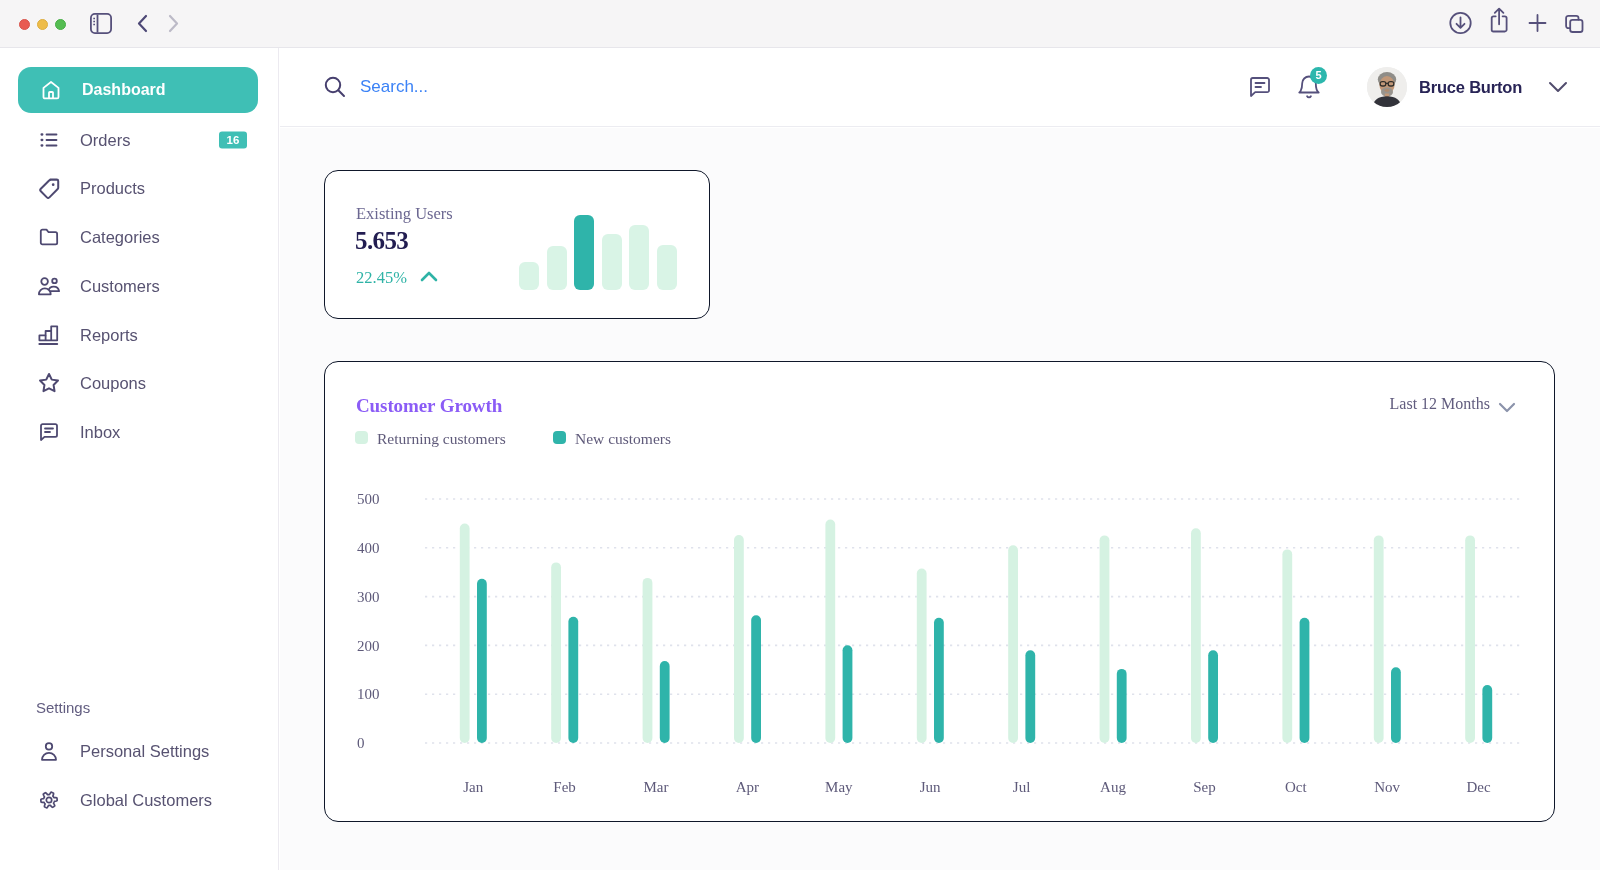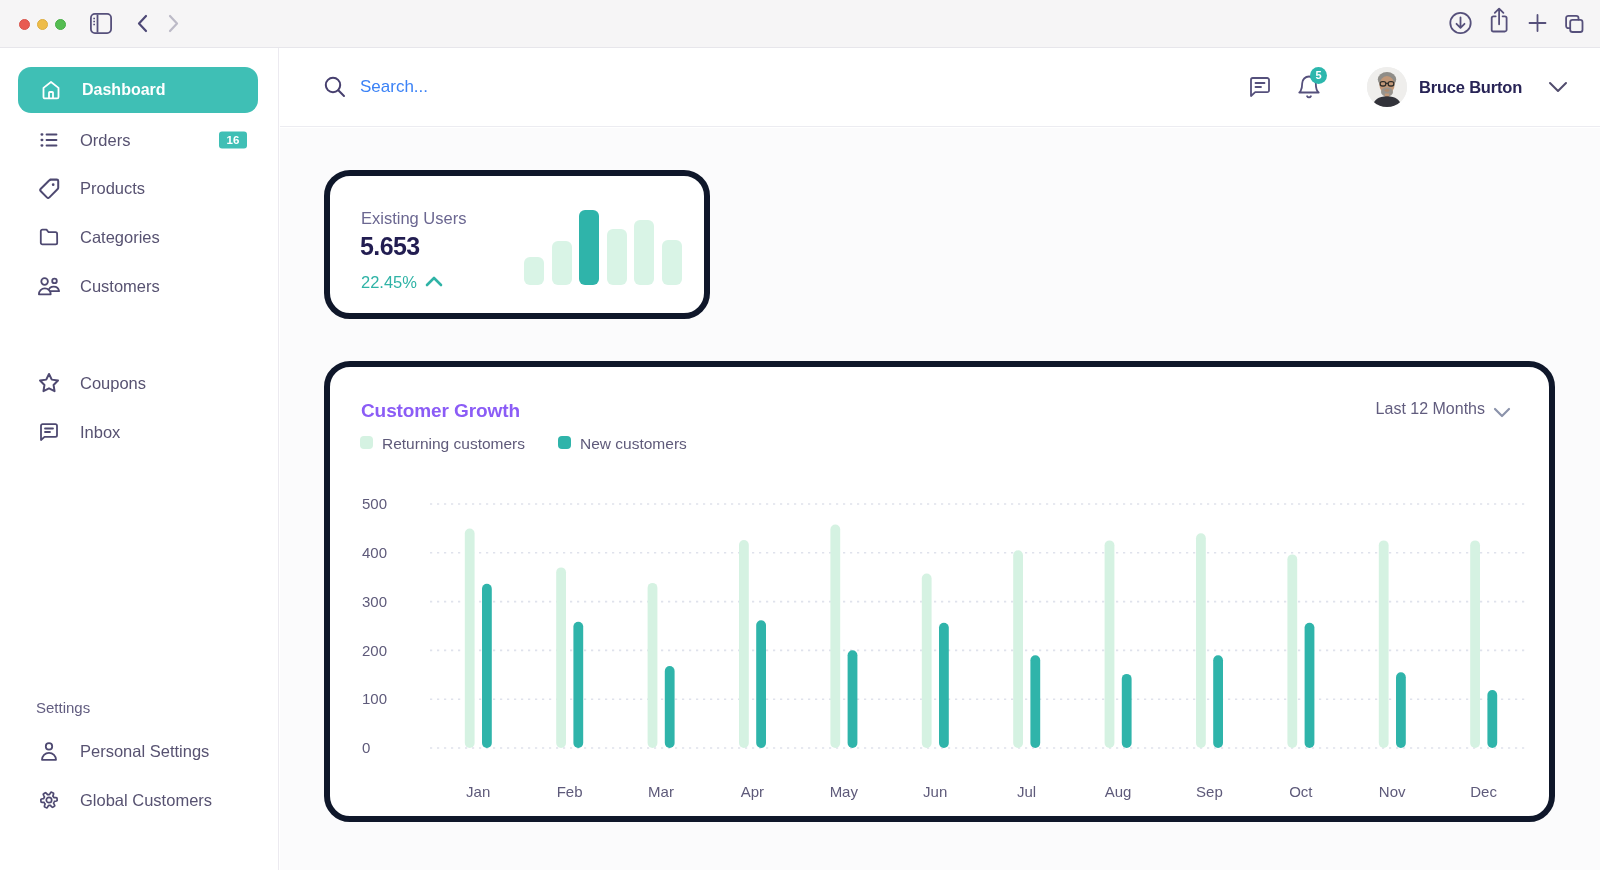--- a/index.html
+++ b/index.html
@@ -41,21 +41,21 @@
     font-size:16.5px; font-weight:bold; letter-spacing:-0.2px; color:#282456; }
   #avatar { position:absolute; left:1087px; top:19px; width:40px; height:40px;
     border-radius:50%; overflow:hidden; background:#efeff0; }
   .notifbadge { position:absolute; left:1030px; top:19px; width:17px; height:17px;
     background:#2cb7ad; border-radius:50%; color:#fff; font-size:11px; font-weight:bold;
     text-align:center; line-height:17px; }
 
   
   #content { position:absolute; left:280px; top:128px; width:1320px; height:742px;
     background:#fbfbfc; }
-  .card { position:absolute; background:#fff; border:6px solid #0f172a; border-radius:26px; }
+  .card { position:absolute; background:#fff; border:1px solid #0f172a; border-radius:14px;font-family:Liberation Serif, serif; }
   .statlbl { position:absolute; left:31px; top:33px; font-size:16.5px; color:#6b6791; }
   .statnum { position:absolute; left:30px; top:56px; font-size:25px; letter-spacing:-0.6px; font-weight:bold; color:#221d51; }
   .statpct { position:absolute; left:31px; top:97px; font-size:16.5px; color:#2fb3a6; }
   .minibars { position:absolute; }
   .minibars div { position:absolute; bottom:0; width:20px; border-radius:6px; background:#d9f4e6; }
   .minibars div.t { background:#2fb4aa; }
 
   #charttitle { position:absolute; left:31px; top:33px; font-size:19px; letter-spacing:-0.1px; font-weight:bold; color:#8b5cf6; }
   .legsq { position:absolute; width:13px; height:13px; border-radius:4px; top:69px; }
   .legtxt { position:absolute; top:68px; font-size:15.5px; color:#5f5a7a; }
@@ -121,20 +121,28 @@
       <span class="lbl">Categories</span>
     </div>
     <div class="navitem" style="top:214px">
       <svg class="ic" viewBox="0 0 22 22" fill="none" stroke="#4e4971" stroke-width="1.8" stroke-linecap="round" stroke-linejoin="round">
         <circle cx="16.5" cy="5.9" r="2.3"></circle>
         <path d="M10.9 16.9 a5.7 5.7 0 0 1 11.2 0 Z" transform="translate(-0.3 -0.3) scale(0.97)"></path>
         <circle cx="6.6" cy="6.5" r="3.3" fill="#fff"></circle>
         <path d="M0.9 19.3 a5.9 5.9 0 0 1 11.8 0 Z" fill="#fff"></path>
       </svg>
       <span class="lbl">Customers</span>
+    </div>
+    <div class="navitem" style="top:263px">
+      <svg class="ic" viewBox="0 0 22 22" fill="none" stroke="#4e4971" stroke-width="1.8" stroke-linecap="round" stroke-linejoin="round">
+        <path d="M1.4 16.3 v-4.9 h6.2 v-4.4 h5.6 v-4.7 h6 v14 Z"></path>
+        <path d="M7.6 16 v-4 M13.2 16 v-8.6"></path>
+        <path d="M1.4 20 h17.8" stroke-width="2"></path>
+      </svg>
+      <span class="lbl">Reports</span>
     </div>
     <div class="navitem" style="top:311px">
       <svg class="ic" viewBox="0 0 22 22" fill="none" stroke="#4e4971" stroke-width="1.8" stroke-linecap="round" stroke-linejoin="round">
         <path d="M11 2.8 l2.5 5.1 5.6 .8 -4 4 .9 5.6 -5 -2.6 -5 2.6 .9 -5.6 -4 -4 5.6 -.8 Z" transform="translate(-1.2 -1.15) scale(1.11)"></path>
       </svg>
       <span class="lbl">Coupons</span>
     </div>
     <div class="navitem" style="top:360px">
       <svg class="ic" viewBox="0 0 22 22" fill="none" stroke="#4e4971" stroke-width="1.8" stroke-linecap="round" stroke-linejoin="round">
         <path d="M19 14.2 a1.6 1.6 0 0 1 -1.6 1.6 H6.5 L3 19 V4.8 a1.6 1.6 0 0 1 1.6 -1.6 h12.8 a1.6 1.6 0 0 1 1.6 1.6 Z"></path>

